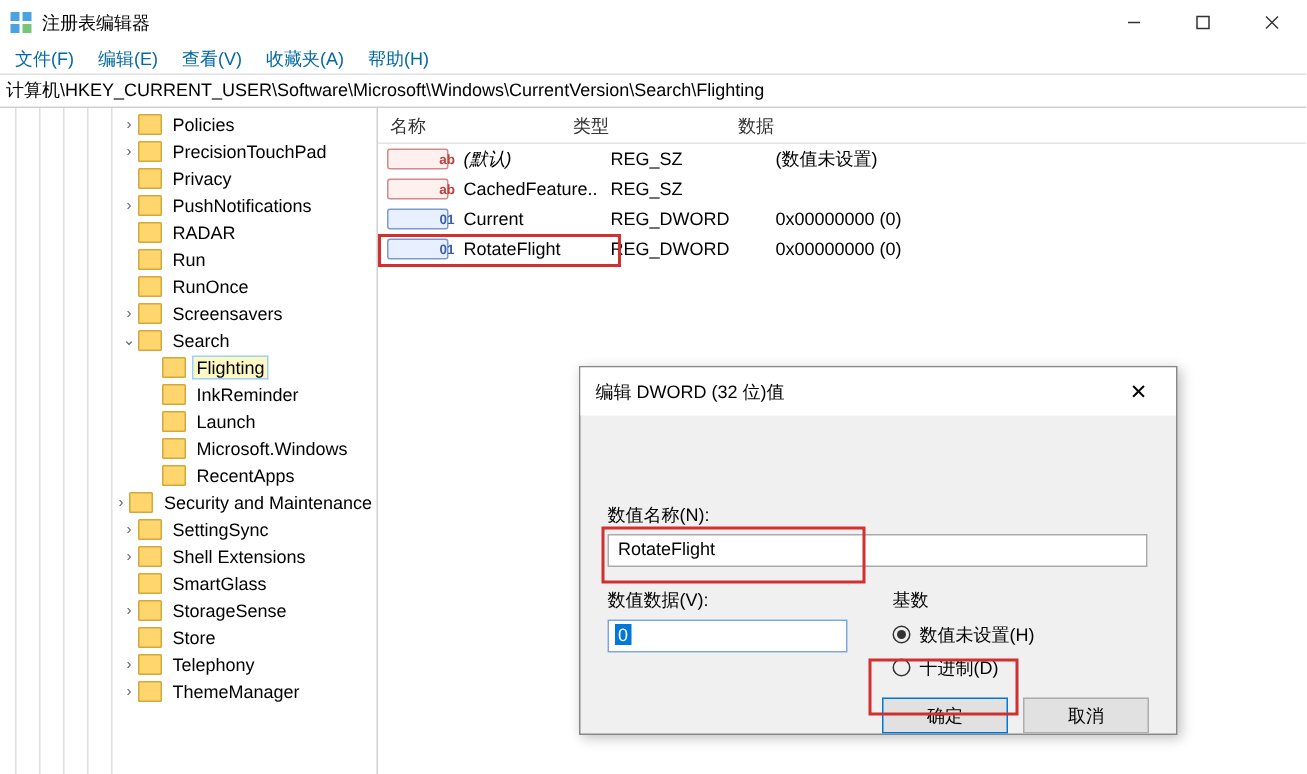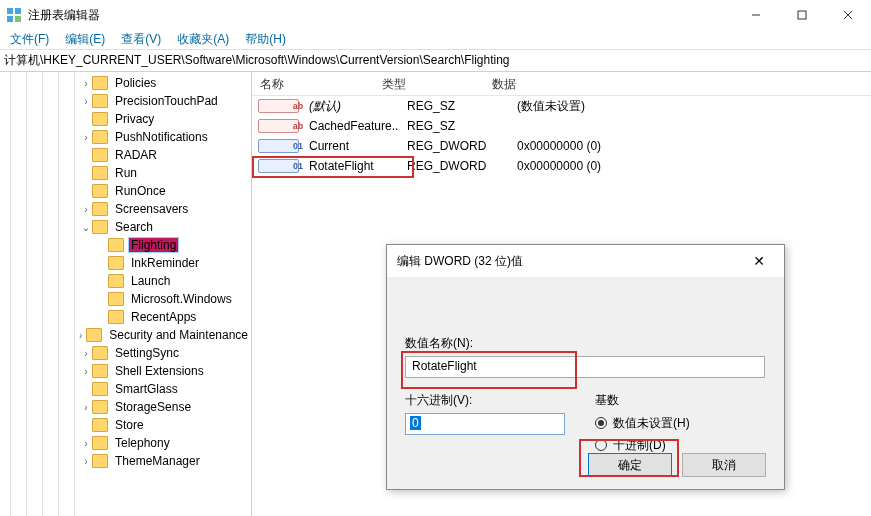--- a/index.html
+++ b/index.html
@@ -16,21 +16,21 @@
 
 .addressbar { height: 22px; display: flex; align-items: center; padding-left: 4px; border-bottom: 1px solid #d0d0d0; background: #fff; color: #000; }
 
 .content { display: flex; height: calc(516px - 30px - 20px - 22px); }
 .tree { width: 252px; border-right: 1px solid #d0d0d0; overflow: hidden; padding-top: 2px; }
 .tree-row { display: flex; align-items: center; height: 18px; white-space: nowrap; }
 .tree-row .expander { width: 12px; text-align: center; color: #666; font-size: 10px; }
 .tree-row .spacer { display: inline-block; }
 .tree-row .folder { width: 16px; height: 14px; background: #ffd66e; border: 1px solid #d4a83a; border-radius: 1px; margin-right: 4px; flex-shrink: 0; }
 .tree-row .label { padding: 1px 3px; }
-.tree-row.selected .label { background: #be185d; border: 1px solid #99d1ff; padding: 0 2px; }
+.tree-row.selected .label { background: #fef9c3; border: 1px solid #99d1ff; padding: 0 2px; }
 
 .listview { flex: 1; position: relative; }
 .list-header { display: flex; height: 24px; align-items: flex-start; border-bottom: 1px solid #e5e5e5; }
 .list-header .col { padding: 4px 8px; color: #333; }
 .col-name { width: 122px; }
 .col-type { width: 110px; }
 .col-data { flex: 1; }
 .list-row { display: flex; height: 20px; align-items: center; }
 .list-row .cell { padding: 2px 8px; white-space: nowrap; overflow: hidden; }
 .list-row .val-icon { width: 16px; height: 14px; margin-left: 6px; margin-right: 2px; flex-shrink: 0; display: flex; align-items: center; justify-content: center; font-size: 9px; font-weight: bold; border-radius: 2px; padding-left: 39px; }
@@ -45,21 +45,21 @@
 .dialog .dlg-close { width: 30px; text-align: center; font-size: 14px; }
 .dialog .dlg-body { padding: 14px 18px; margin-top: 44px; }
 .dialog .field-label { margin-bottom: 4px; }
 .dialog .text-input { width: 360px; height: 22px; border: 1px solid #aaa; background: #fff; padding: 2px 6px; }
 .dialog .row2 { display: flex; margin-top: 14px; gap: 30px; }
 .dialog .value-input { width: 160px; height: 22px; border: 1px solid #7aa7d8; background: #fff; padding: 2px 4px; }
 .dialog .value-input .sel { background: #0078d7; color: #fff; padding: 0 2px; }
 .dialog .radio-group .radio-row { display: flex; align-items: center; height: 20px; gap: 6px; margin-top: 2px; }
 .dialog .radio { width: 12px; height: 12px; border: 1px solid #333; border-radius: 50%; display: inline-flex; align-items: center; justify-content: center; }
 .dialog .radio.checked::after { content: ""; width: 6px; height: 6px; background: #333; border-radius: 50%; }
-.dialog .buttons { position: absolute; right: 18px; bottom: 12px; display: flex; gap: 10px; }
+.dialog .buttons { position: absolute; right: 18px; bottom: 0; display: flex; gap: 10px; }
 .dialog .btn { width: 84px; height: 24px; border: 1px solid #adadad; background: #e1e1e1; display: flex; align-items: center; justify-content: center; }
 .dialog .btn.primary { border: 1px solid #0078d7; }
 
 .guideline { position: absolute; left: 0; width: 1px; background: #e0e0e0; top: 72px; bottom: 0; }
 </style>
 </head>
 <body>
 
 <div class="titlebar">
   <svg class="app-icon" viewBox="0 0 16 16">
@@ -285,21 +285,21 @@
   <div class="dlg-title">
     <span class="t">编辑 DWORD (32 位)值</span>
     <span class="dlg-close">✕</span>
   </div>
   <div class="dlg-body">
     <div class="field-label">数值名称(N):</div>
     <div class="text-input"><span>RotateFlight</span></div>
 
     <div class="row2">
       <div>
-        <div class="field-label">十六进制(V):</div>
+        <div class="field-label">数值数据(V):</div>
         <div class="value-input"><span class="sel">0</span></div>
       </div>
       <div>
         <div class="field-label">基数</div>
         <div class="radio-group">
           <div class="radio-row">
             <span class="radio checked"></span>
             <span>数值未设置(H)</span>
           </div>
           <div class="radio-row">

